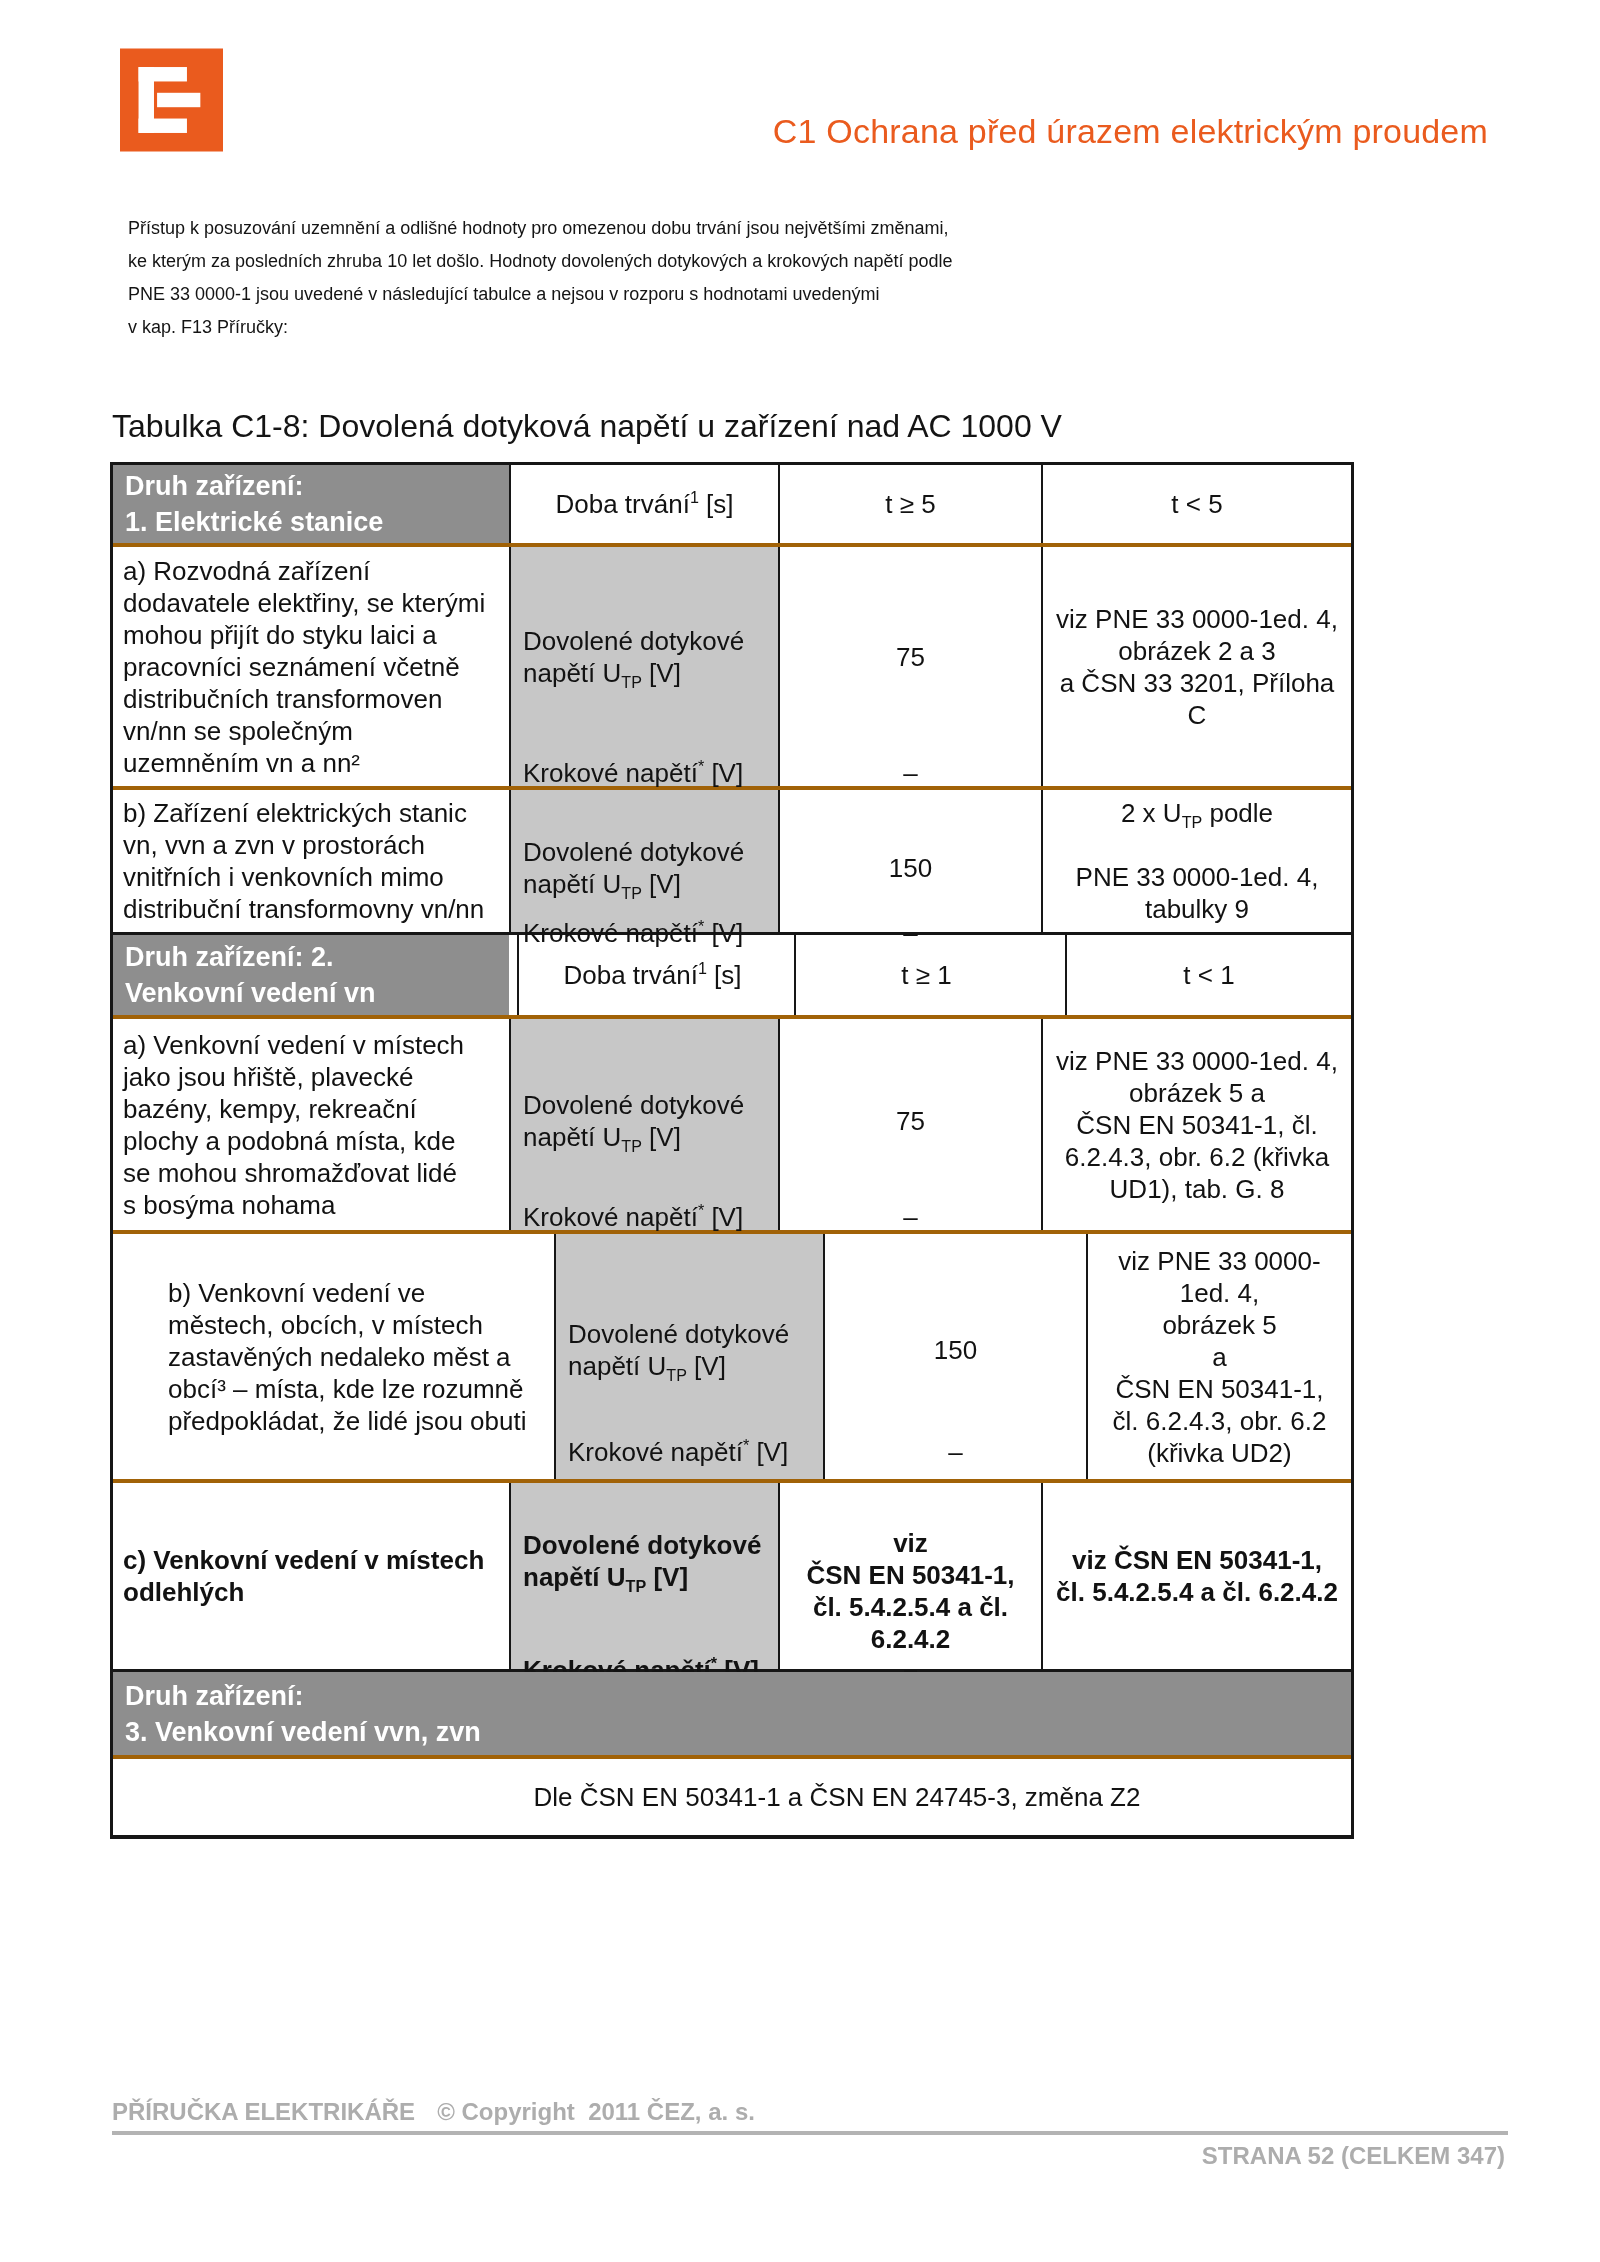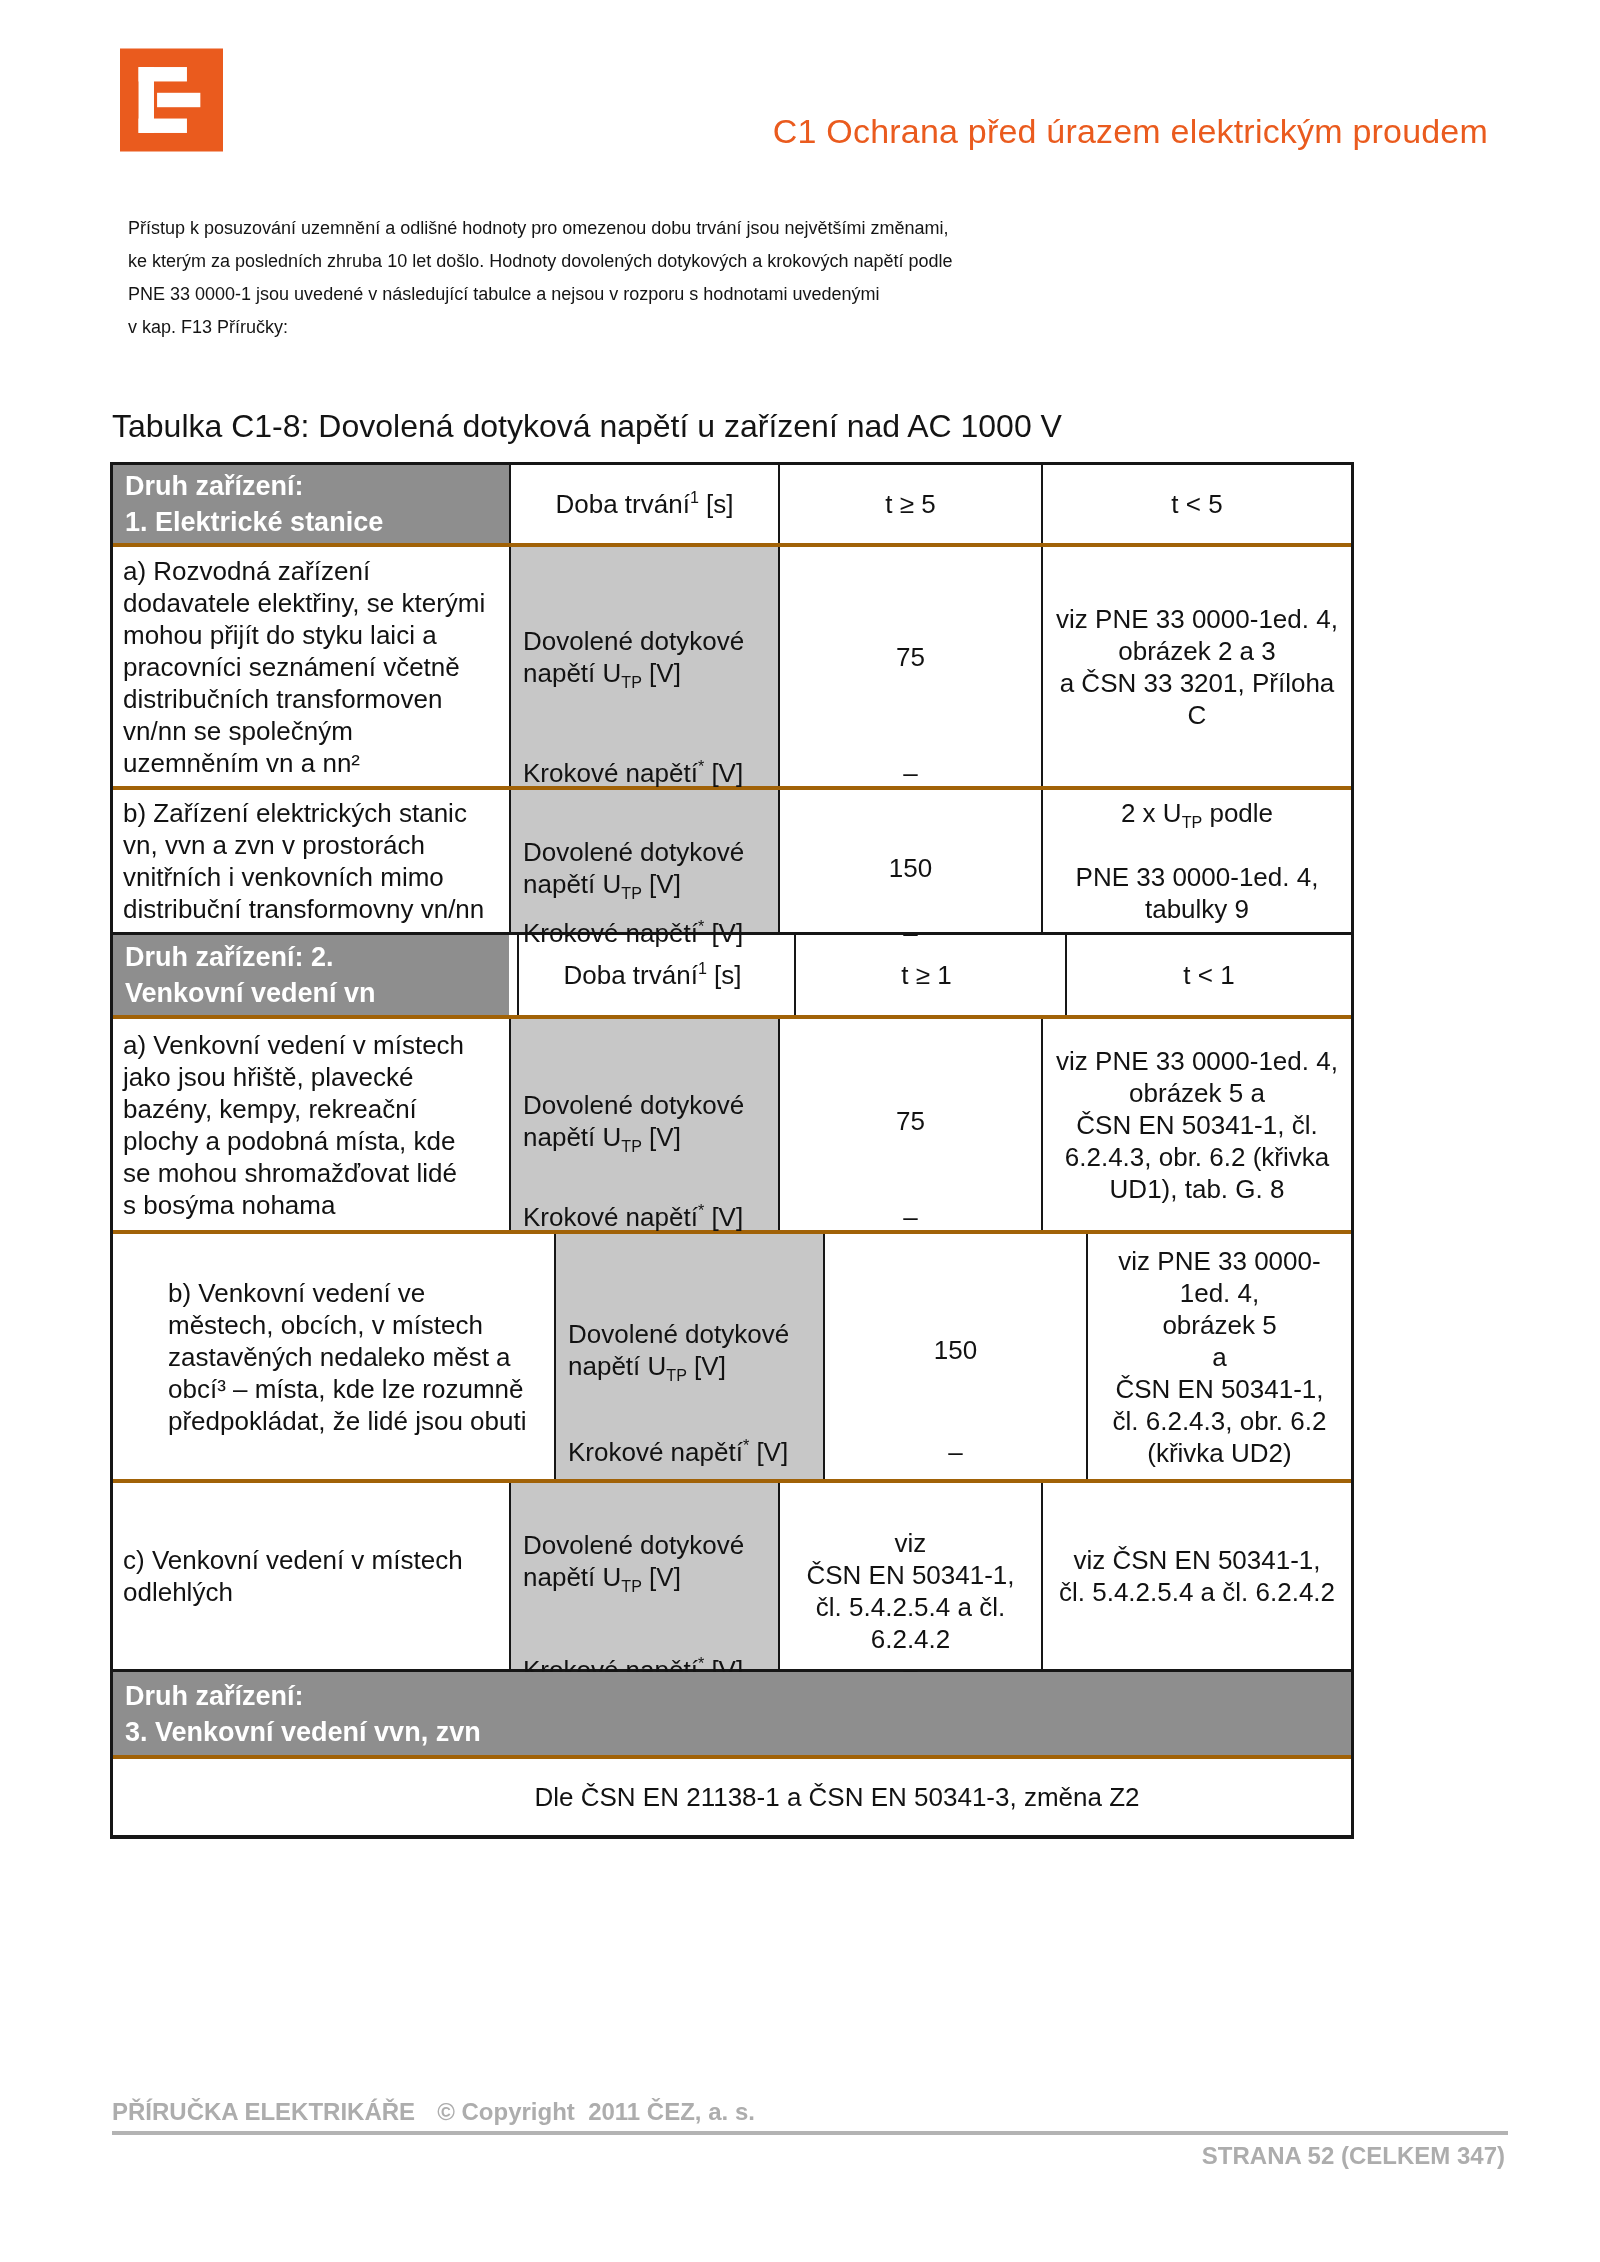--- a/index.html
+++ b/index.html
@@ -44,21 +44,21 @@
   .darkc { background:#8E8E8E; color:#ffffff; font-weight:bold; font-size:27px; line-height:36px; }
   .hcell { display:flex; align-items:center; padding-left:12px; }
   .hmid { display:flex; align-items:center; justify-content:center; text-align:center; }
   
   .rh1 { height:78px; }
   .r1a { height:243px; }
   .r1b { height:146px; }
   .rh2 { height:83px;gap:8px; }
   .r2a { height:215px; }
   .r2b { height:249px;padding-left:45px; }
-  .r2c { height:190px; }
+  .r2c { height:190px;font-weight:bold; }
   .rh3 { height:86px; }
   .rfin { height:80px; }
   
   .stack { display:flex; flex-direction:column; justify-content:space-between;
            height:100%; padding:14px 8px 14px 12px; }
   .c3 .stack { padding-left:8px; }
   .sub-top { min-height:64px; display:flex; flex-direction:column; justify-content:center; }
   .sub-bot { min-height:34px; display:flex; flex-direction:column; justify-content:center; }
   .c3 .sub-top, .c3 .sub-bot { align-items:center; }
   .r1a .stack { padding-top:46px; padding-bottom:28px; }
@@ -271,20 +271,20 @@
     <div class="cell c4">viz ČSN EN 50341-1,
 čl. 5.4.2.5.4 a čl. 6.2.4.2</div>
   </div>
 
   <div class="trow rh3 sectionrow">
     <div class="cell fullcell darkc hcell">Druh zařízení:
 3. Venkovní vedení vvn, zvn</div>
   </div>
 
   <div class="trow rfin">
-    <div class="cell notecell">Dle ČSN EN 21138-1 a ČSN EN 50341-3, změna Z2</div>
+    <div class="cell notecell">Dle ČSN EN 50341-1 a ČSN EN 24745-3, změna Z2</div>
   </div>
 
 </div>
 
 <div class="footer-left"><span>PŘÍRUČKA ELEKTRIKÁŘE</span><span class="gap"></span><span>© Copyright  2011 ČEZ, a. s.</span></div>
 <div class="footer-rule"></div>
 <div class="page-info">STRANA 52 (CELKEM 347)</div>
 
 </body></html>

